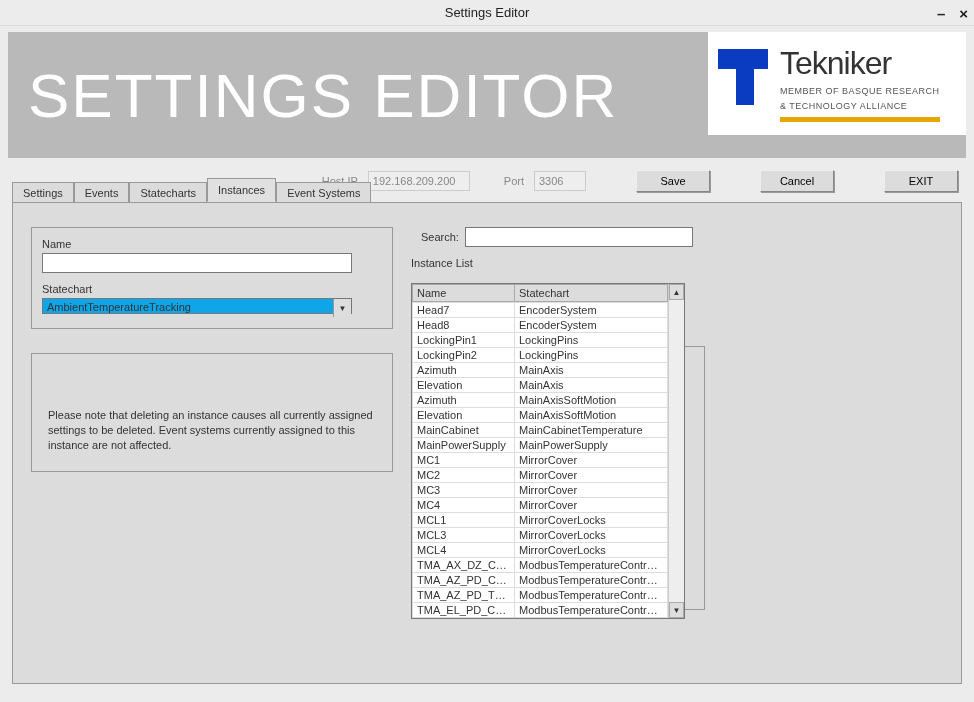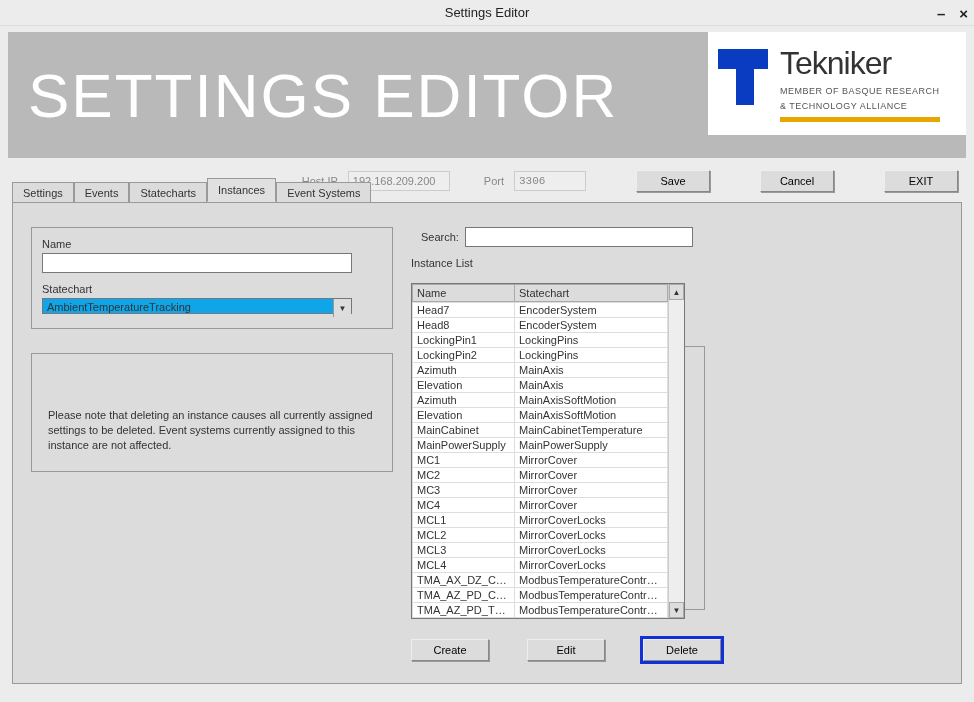--- a/index.html
+++ b/index.html
@@ -95,21 +95,21 @@
   .hostlabel { font-size: 11px; color: #888; }
   .hostinput {
     background: #eee;
     border: 1px solid #ccc;
     height: 20px;
     padding: 2px 4px;
     font-size: 11px;
     color: #888;
     width: 102px;
   }
-  .hostinput.port { width: 72px; font-family: Liberation Mono, monospace; }
+  .hostinput.port { width: 52px; }
   .topbtn {
     width: 74px;
     height: 22px;
     background: #dcdcdc;
     border: 1px solid #888;
     border-top-color: #eee;
     border-left-color: #eee;
     font-size: 11px;
     cursor: pointer;
     box-shadow: 1px 1px 0 #999;
@@ -486,24 +486,20 @@
                   </tr>
                   <tr>
                     <td style="width: 40%;">MC4</td>
                     <td style="width: 60%;">MirrorCover</td>
                   </tr>
                   <tr>
                     <td style="width: 40%;">MCL1</td>
                     <td style="width: 60%;">MirrorCoverLocks</td>
                   </tr>
                   <tr>
-                    <td style="width: 40%;">MCL2</td>
-                    <td style="width: 60%;">MirrorCoverLocks</td>
-                  </tr>
-                  <tr>
                     <td style="width: 40%;">MCL3</td>
                     <td style="width: 60%;">MirrorCoverLocks</td>
                   </tr>
                   <tr>
                     <td style="width: 40%;">MCL4</td>
                     <td style="width: 60%;">MirrorCoverLocks</td>
                   </tr>
                   <tr>
                     <td style="width: 40%;">TMA_AX_DZ_CBT_0</td>
                     <td style="width: 60%;">ModbusTemperatureController</td>
@@ -526,21 +522,16 @@
           <div class="vscroll">
             <div class="btn">▲</div>
             <div class="track"></div>
             <div class="btn">▼</div>
           </div>
         </div>
         <div class="extrabox"></div>
       </div>
     </div>
 
-    <div class="btnrow">
-      <button class="actbtn">Create</button>
-      <button class="actbtn">Edit</button>
-      <button class="actbtn highlight">Delete</button>
-    </div>
 
   </div>
 
 </div>
 
 </body></html>

